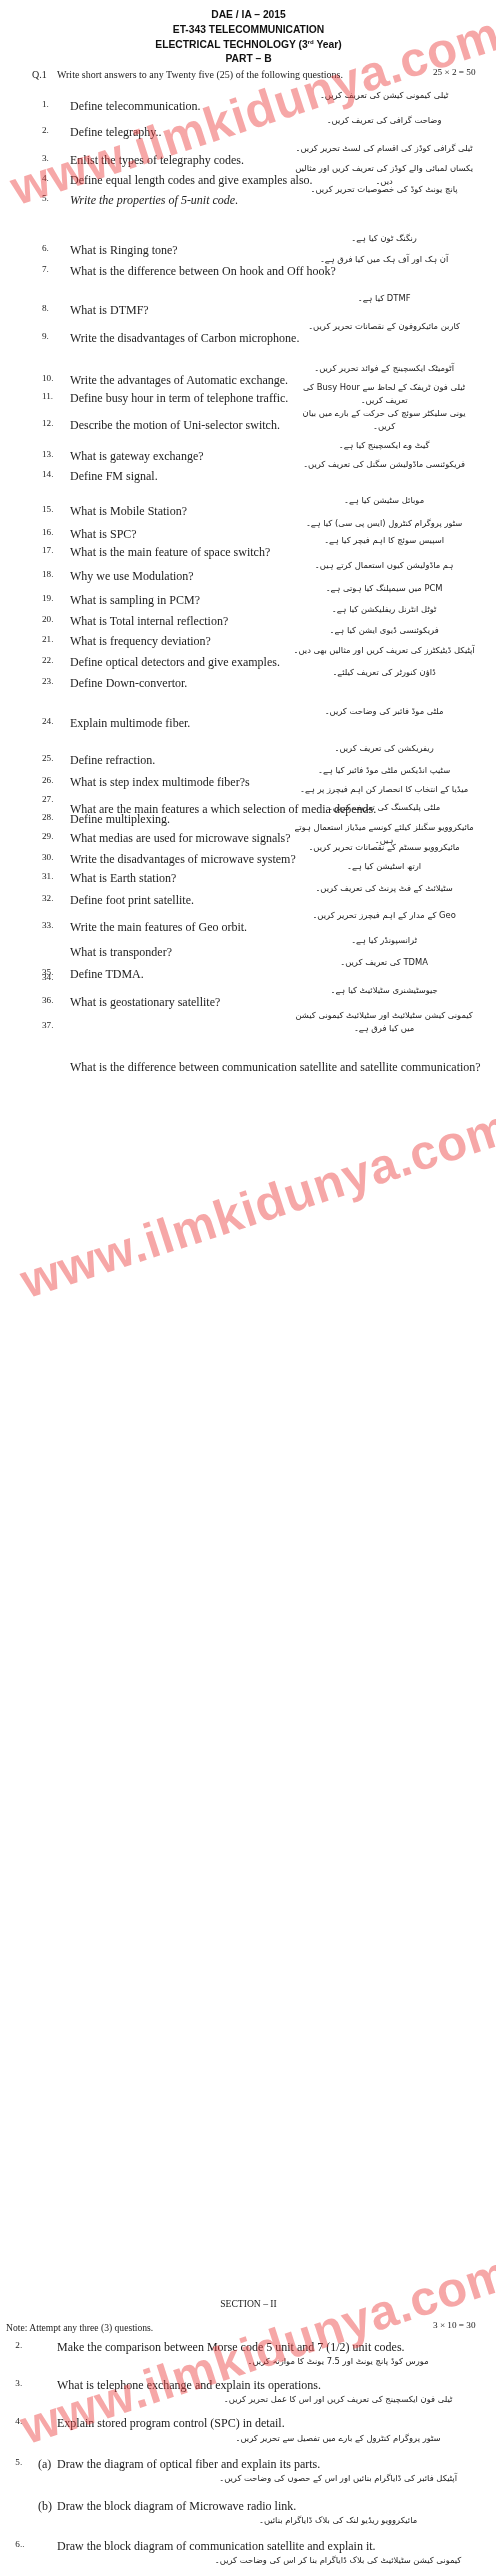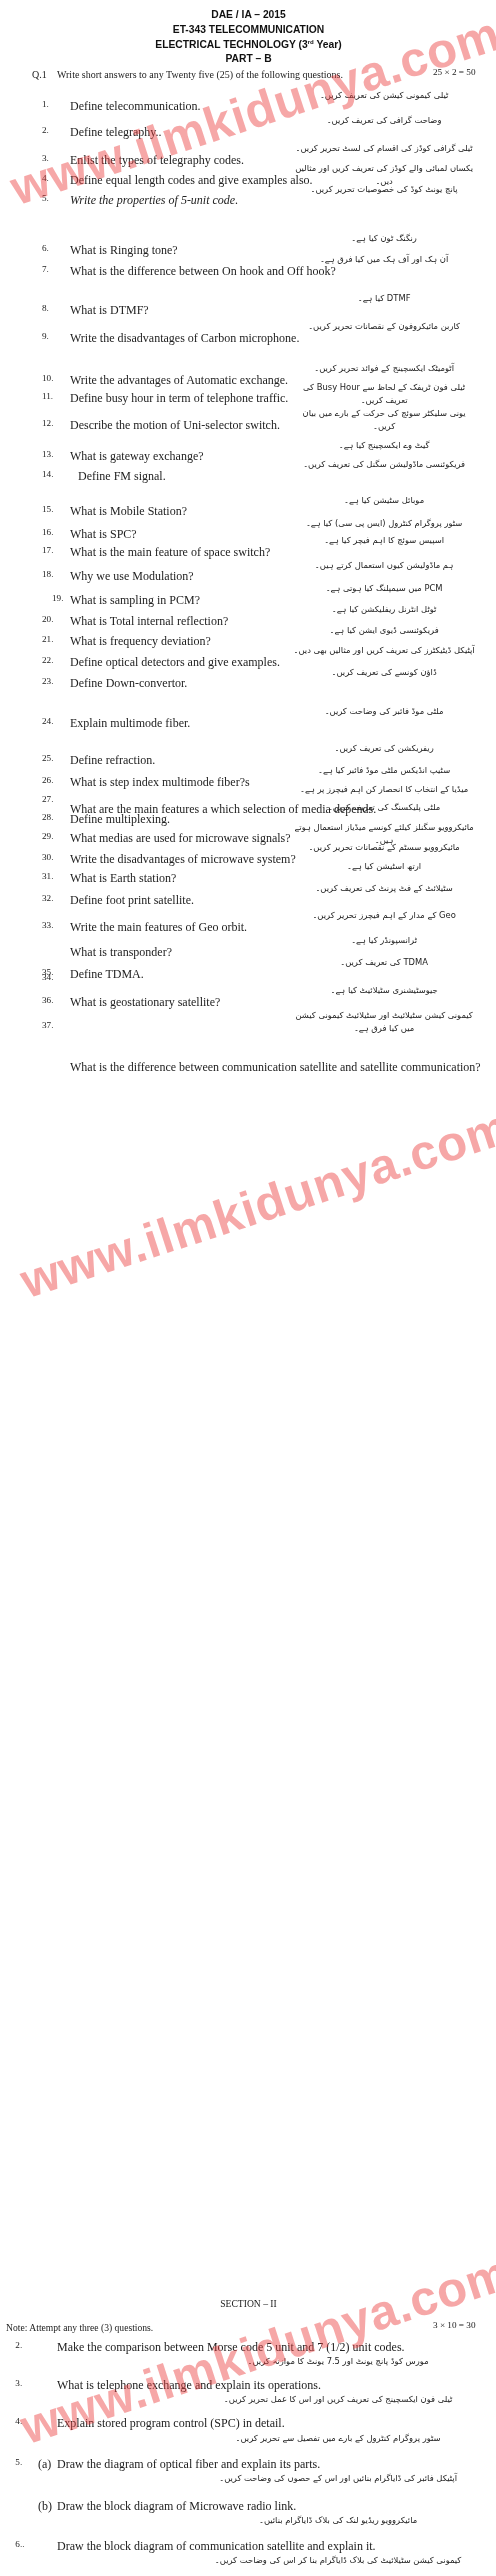--- a/index.html
+++ b/index.html
@@ -67,49 +67,49 @@
     <div class="abs num" style="left:42px;top:391px;">11.</div>
     <div class="abs en" style="left:70px;top:391px;">Define busy hour in term of telephone traffic.</div>
     <div class="abs ur" style="right:21.4px;top:381px;width:183px;">ٹیلی فون ٹریفک کے لحاظ سے Busy Hour کی تعریف کریں۔</div>
     <div class="abs num" style="left:42px;top:418px;">12.</div>
     <div class="abs en" style="left:70px;top:418px;">Describe the motion of Uni-selector switch.</div>
     <div class="abs ur" style="right:21.4px;top:407px;width:183px;">یونی سلیکٹر سوئچ کی حرکت کے بارے میں بیان کریں۔</div>
     <div class="abs num" style="left:42px;top:449px;">13.</div>
     <div class="abs en" style="left:70px;top:449px;">What is gateway exchange?</div>
     <div class="abs ur" style="right:21.4px;top:439px;width:183px;">گیٹ وے ایکسچینج کیا ہے۔</div>
     <div class="abs num" style="left:42px;top:469px;">14.</div>
-    <div class="abs en" style="left:70px;top:469px;margin-left:8px;">Define FM signal.</div>
+    <div class="abs en" style="left:70px;top:469px;">Define FM signal.</div>
     <div class="abs ur" style="right:21.4px;top:458px;width:183px;">فریکوئنسی ماڈولیشن سگنل کی تعریف کریں۔</div>
     <div class="abs num" style="left:42px;top:504px;">15.</div>
     <div class="abs en" style="left:70px;top:504px;">What is Mobile Station?</div>
     <div class="abs ur" style="right:21.4px;top:494px;width:183px;">موبائل سٹیشن کیا ہے۔</div>
     <div class="abs num" style="left:42px;top:527px;">16.</div>
     <div class="abs en" style="left:70px;top:527px;">What is SPC?</div>
     <div class="abs ur" style="right:21.4px;top:517px;width:183px;">سٹور پروگرام کنٹرول (ایس پی سی) کیا ہے۔</div>
     <div class="abs num" style="left:42px;top:545px;">17.</div>
     <div class="abs en" style="left:70px;top:545px;">What is the main feature of space switch?</div>
     <div class="abs ur" style="right:21.4px;top:534px;width:183px;">اسپیس سوئچ کا اہم فیچر کیا ہے۔</div>
     <div class="abs num" style="left:42px;top:569px;">18.</div>
     <div class="abs en" style="left:70px;top:569px;">Why we use Modulation?</div>
     <div class="abs ur" style="right:21.4px;top:559px;width:183px;">ہم ماڈولیشن کیوں استعمال کرتے ہیں۔</div>
-    <div class="abs num" style="left:42px;top:593px;margin-left:10px;">19.</div>
+    <div class="abs num" style="left:42px;top:593px;">19.</div>
     <div class="abs en" style="left:70px;top:593px;">What is sampling in PCM?</div>
     <div class="abs ur" style="right:21.4px;top:582px;width:183px;">PCM میں سیمپلنگ کیا ہوتی ہے۔</div>
     <div class="abs num" style="left:42px;top:614px;">20.</div>
     <div class="abs en" style="left:70px;top:614px;">What is Total internal reflection?</div>
     <div class="abs ur" style="right:21.4px;top:603px;width:183px;">ٹوٹل انٹرنل ریفلیکشن کیا ہے۔</div>
     <div class="abs num" style="left:42px;top:634px;">21.</div>
     <div class="abs en" style="left:70px;top:634px;">What is frequency deviation?</div>
     <div class="abs ur" style="right:21.4px;top:624px;width:183px;">فریکوئنسی ڈیوی ایشن کیا ہے۔</div>
     <div class="abs num" style="left:42px;top:655px;">22.</div>
     <div class="abs en" style="left:70px;top:655px;">Define optical detectors and give examples.</div>
     <div class="abs ur" style="right:21.4px;top:644px;width:183px;">آپٹیکل ڈیٹیکٹرز کی تعریف کریں اور مثالیں بھی دیں۔</div>
     <div class="abs num" style="left:42px;top:676px;">23.</div>
     <div class="abs en" style="left:70px;top:676px;">Define Down-convertor.</div>
-    <div class="abs ur" style="right:21.4px;top:666px;width:183px;">ڈاؤن کونسے کی تعریف کریں۔</div>
+    <div class="abs ur" style="right:21.4px;top:666px;width:183px;">ڈاؤن کنورٹر کی تعریف کیلئے۔</div>
     <div class="abs num" style="left:42px;top:716px;">24.</div>
     <div class="abs en" style="left:70px;top:716px;">Explain multimode fiber.</div>
     <div class="abs ur" style="right:21.4px;top:705px;width:183px;">ملٹی موڈ فائبر کی وضاحت کریں۔</div>
     <div class="abs num" style="left:42px;top:753px;">25.</div>
     <div class="abs en" style="left:70px;top:753px;">Define refraction.</div>
     <div class="abs ur" style="right:21.4px;top:742px;width:183px;">ریفریکشن کی تعریف کریں۔</div>
     <div class="abs num" style="left:42px;top:775px;">26.</div>
     <div class="abs en" style="left:70px;top:775px;">What is step index multimode fiber?s</div>
     <div class="abs ur" style="right:21.4px;top:764px;width:183px;">سٹیپ انڈیکس ملٹی موڈ فائبر کیا ہے۔</div>
     <div class="abs num" style="left:42px;top:794px;">27.</div>

